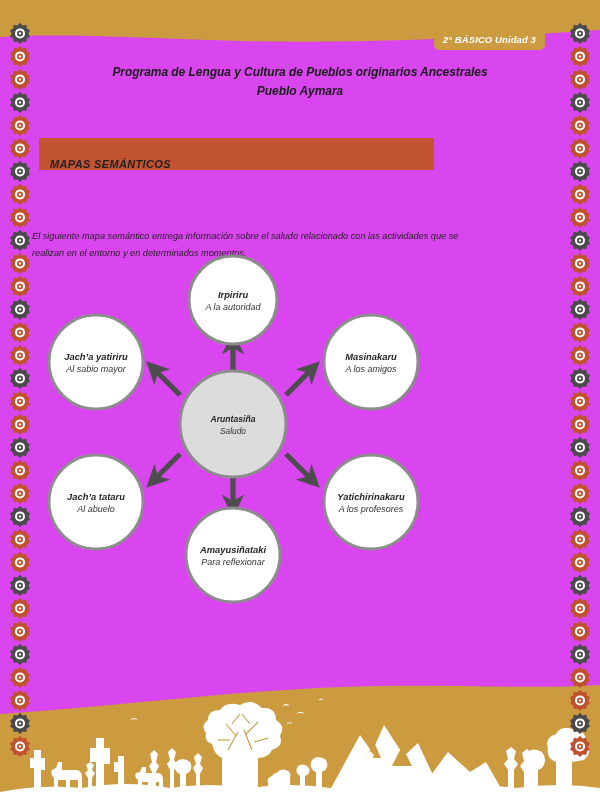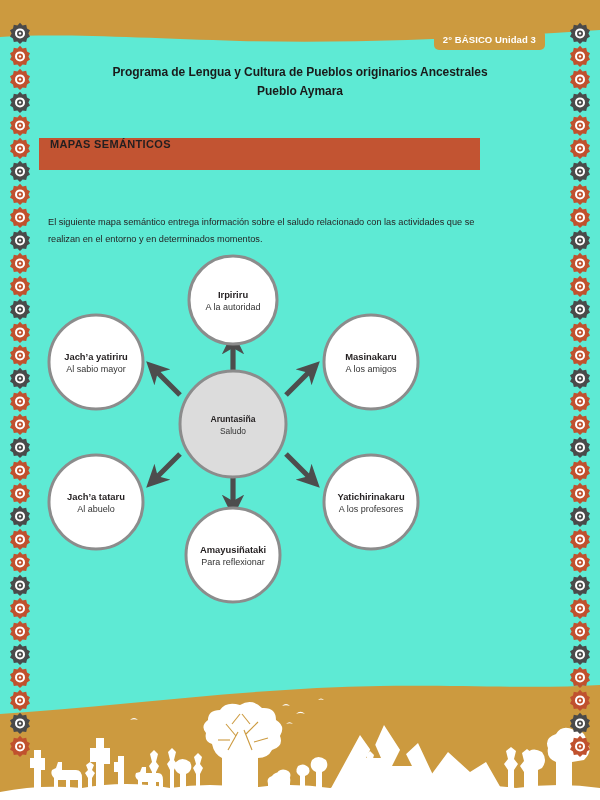--- a/index.html
+++ b/index.html
@@ -13,21 +13,22 @@
     font-family: "Liberation Sans", sans-serif;
     position: relative;
     overflow: hidden;
   }
 
   .page {
     position: absolute;
     inset: 0;
     width: 600px;
     height: 800px;
-    background: #5eead4;
+    background: #d946ef;
+    font-style: italic;
   }
 
   
   .header-band {
     position: absolute;
     top: 0;
     left: 0;
     width: 600px;
     height: 62px;
     overflow: hidden;
@@ -81,44 +82,43 @@
     line-height: 1.55;
     margin: 0;
     padding: 63px 30px 0 30px;
     letter-spacing: -0.05px;
   }
 
   .section-banner {
     position: absolute;
     left: 39px;
     top: 138px;
-    width: 441px;
+    width: 395px;
     height: 32px;
     background: #c25432;
     display: flex;
-    align-items: flex-start;
+    align-items: flex-end;
   }
   .section-banner-title {
     color: #231f20;
     font-size: 11px;
     font-weight: bold;
     letter-spacing: 0.35px;
     padding-left: 11px;
   }
 
   .intro-text {
     position: absolute;
     left: 32px;
-    top: 205px;
+    top: 219px;
     width: 460px;
     font-size: 9.2px;
     color: #231f20;
     line-height: 1.85;
     text-align: left;
-    margin-left: 16px;
   }
 
   
   .map-wrap {
     position: absolute;
     left: 28px;
     top: 252px;
     width: 465px;
     height: 360px;
   }

